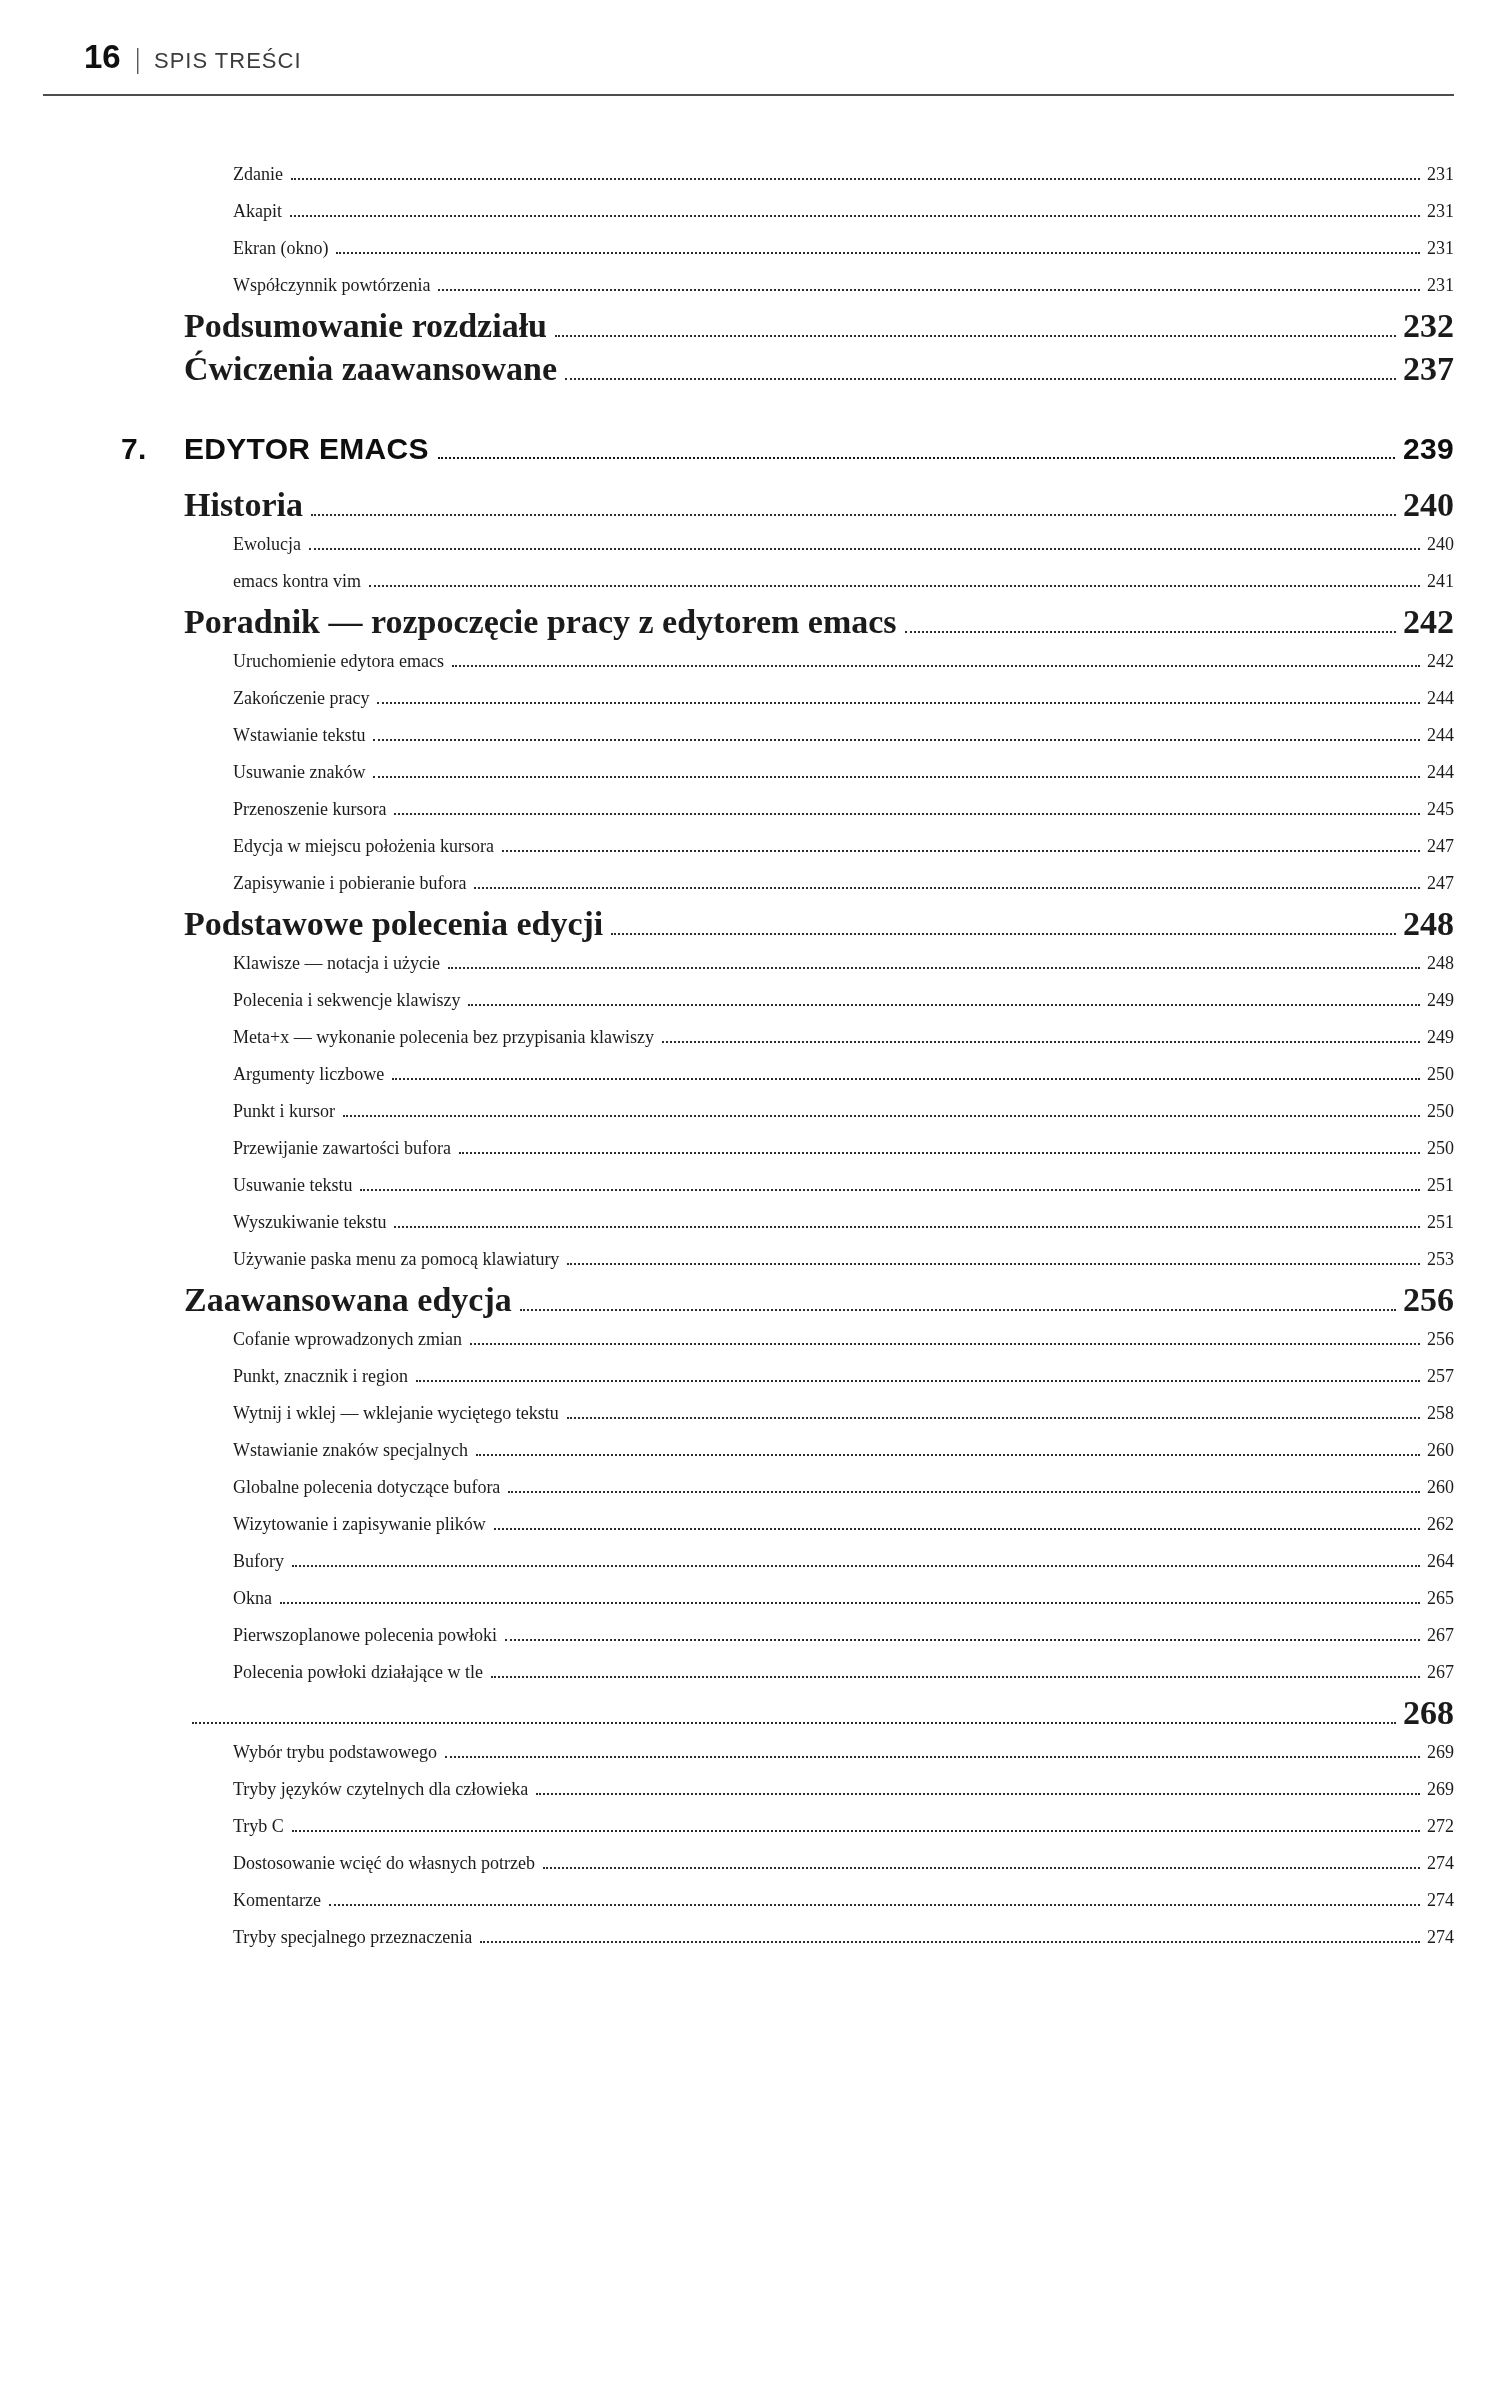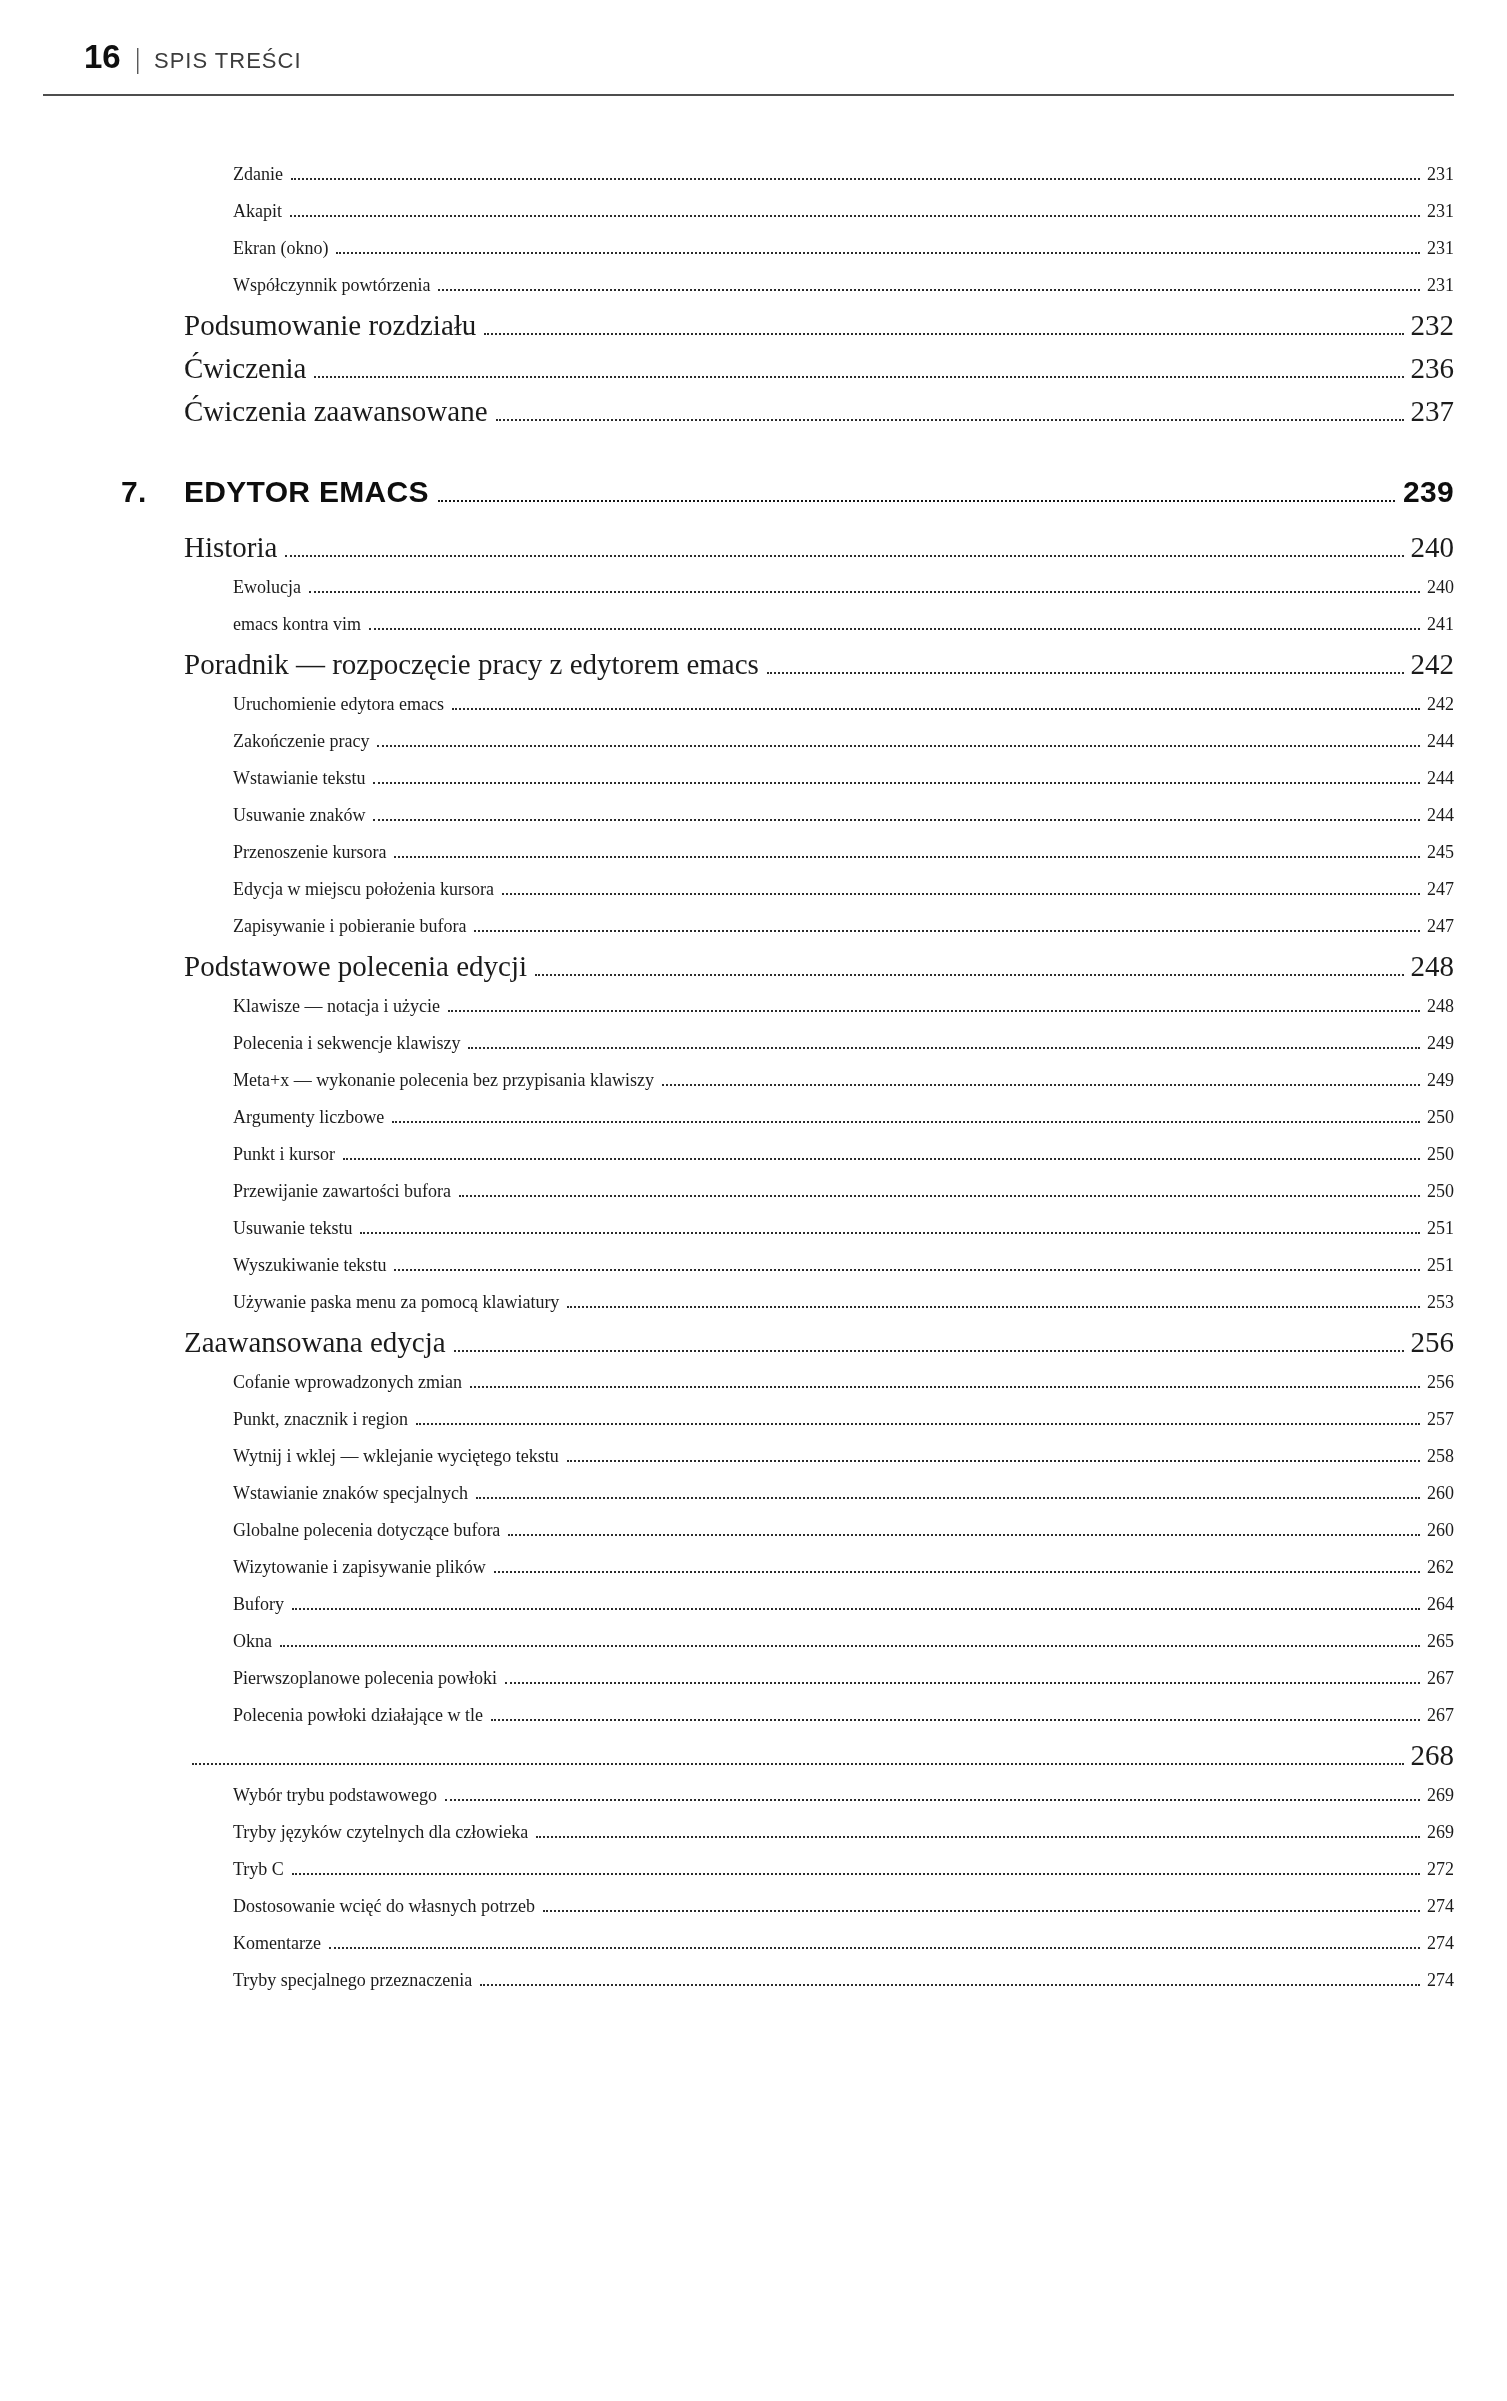--- a/index.html
+++ b/index.html
@@ -48,22 +48,23 @@
   .toc {
     margin-top: 60px;
     margin-left: 100px;
   }
   .row {
     display: flex;
     align-items: baseline;
   }
   .row .label, .row .page { white-space: nowrap; }
   .lvl1 {
-    font-size: 29px;
+    font-size: 34px;
     line-height: 43px;
+    font-weight: bold;
   }
   .lvl2 {
     font-size: 18px;
     line-height: 37px;
     padding-left: 49px;
   }
   .lvl0 {
     font-family: "Liberation Sans", sans-serif;
     font-weight: bold;
     font-size: 30px;
@@ -122,25 +123,20 @@
         <span class="label">Współczynnik powtórzenia</span>
         <span class="leader"></span>
         <span class="page">231</span>
       </div>
       <div class="row lvl1">
         <span class="label">Podsumowanie rozdziału</span>
         <span class="leader"></span>
         <span class="page">232</span>
       </div>
       <div class="row lvl1">
-        <span class="label">Ćwiczenia</span>
-        <span class="leader"></span>
-        <span class="page">236</span>
-      </div>
-      <div class="row lvl1">
         <span class="label">Ćwiczenia zaawansowane</span>
         <span class="leader"></span>
         <span class="page">237</span>
       </div>
       <div class="row lvl0">
         <span class="chapnum">7.</span>
         <span class="label">EDYTOR EMACS</span>
         <span class="leader"></span>
         <span class="page">239</span>
       </div>

